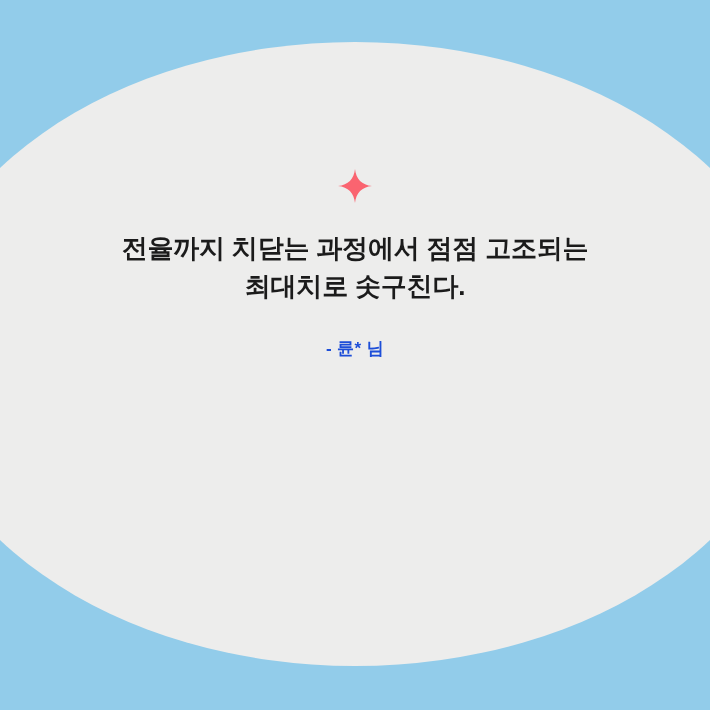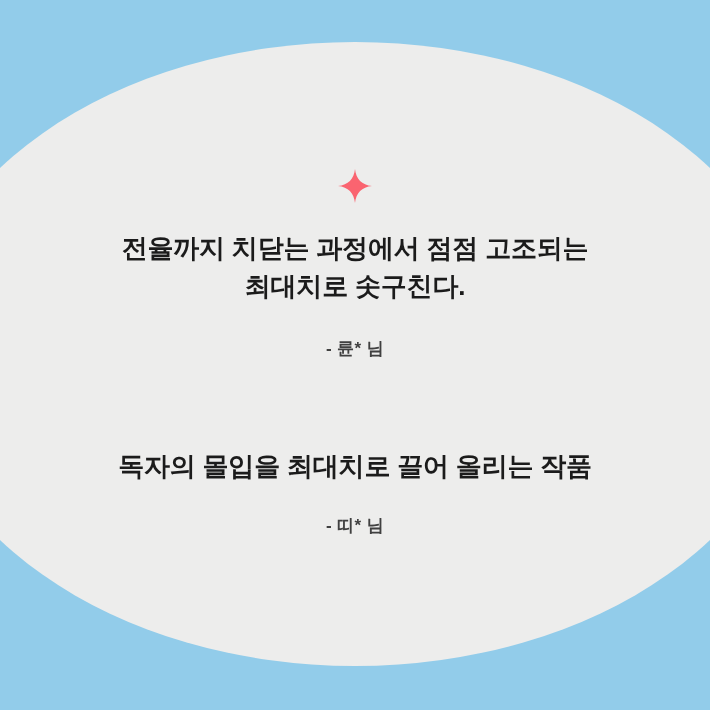--- a/index.html
+++ b/index.html
@@ -81,21 +81,21 @@
     margin: 0;
     padding: 0 22px;
   }
   .quote-line {
     display: block;
   }
 
   .attribution {
     font-size: 17px;
     font-weight: 700;
-    color: #404040;
+    color: #1d4ed8;
     letter-spacing: 0.4px;
     margin: 12px;
     padding: 0;
   }
   .review-1 .attribution {
     margin-top: 32px;
   }
   .review-2 .attribution {
     margin-top: 28px;
   }
@@ -116,21 +116,15 @@
     </div>
 
     <div class="review-1">
       <p class="quote">
         <span class="quote-line">전율까지 치닫는 과정에서 점점 고조되는</span>
         <span class="quote-line">최대치로 솟구친다.</span>
       </p>
       <p class="attribution">- 륜* 님</p>
     </div>
 
-    <div class="review-2">
-      <p class="quote">
-        <span class="quote-line">독자의 몰입을 최대치로 끌어 올리는 작품</span>
-      </p>
-      <p class="attribution">- 띠* 님</p>
-    </div>
 
   </div>
 </div>
 
 </body></html>

